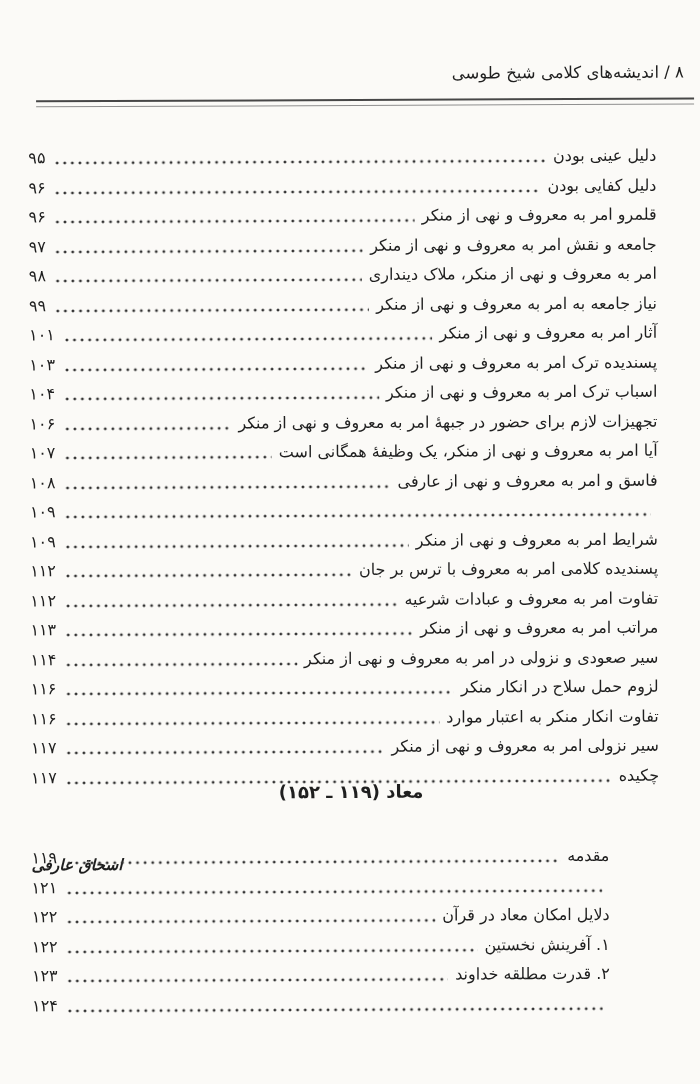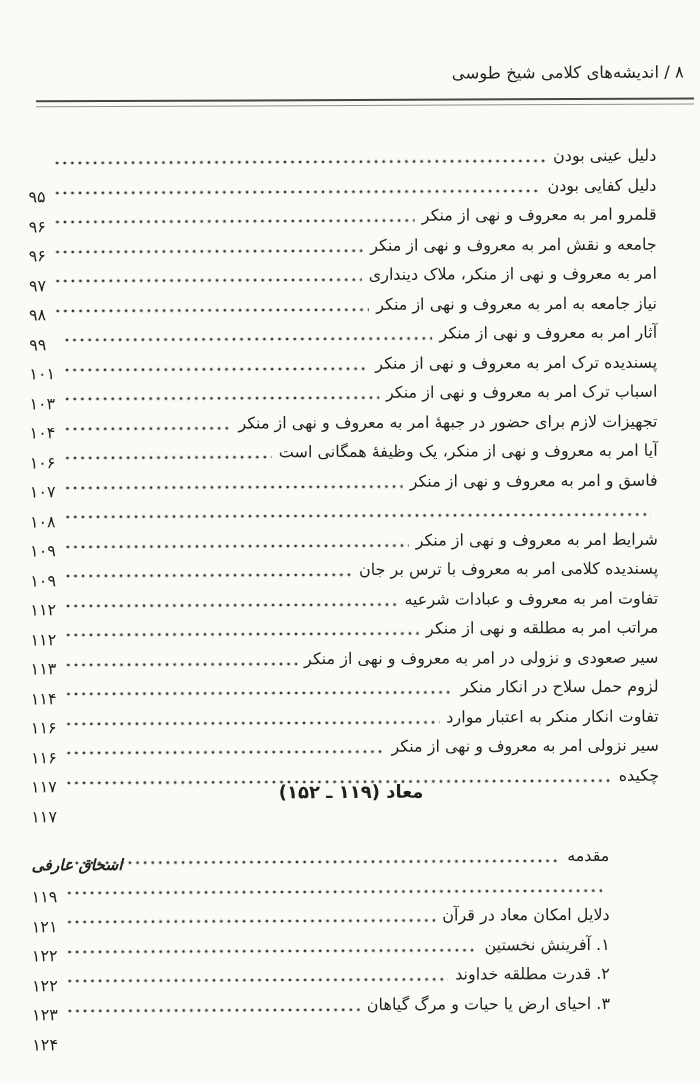--- a/index.html
+++ b/index.html
@@ -65,21 +65,20 @@
     margin-right: 7px;  
     margin-left: 8px;   
     background-image: radial-gradient(circle, #333333 1.15px, rgba(0,0,0,0) 1.7px);
     background-size: 7.6px 29.5px;
     background-repeat: repeat-x;
     background-position: 0 5px;
   }
   .toc-page {
     flex: 0 0 auto;
     white-space: nowrap;
-    margin-top: 39px;
   }
   
   .section-heading {
     position: absolute;
     top: 781px;
     left: 0;
     right: 0;
     text-align: center;
     direction: rtl;
     font-size: 18px;
@@ -156,21 +155,21 @@
     <span class="toc-title">تجهیزات لازم برای حضور در جبهۀ امر به معروف و نهی از منکر</span>
     <span class="dot-leader"></span>
     <span class="toc-page">۱۰۶</span>
   </div>
       <div class="toc-row">
     <span class="toc-title">آیا امر به معروف و نهی از منکر، یک وظیفۀ همگانی است</span>
     <span class="dot-leader"></span>
     <span class="toc-page">۱۰۷</span>
   </div>
       <div class="toc-row">
-    <span class="toc-title">فاسق و امر به معروف و نهی از منکر</span>
+    <span class="toc-title">فاسق و امر به معروف و نهی از عارفی</span>
     <span class="dot-leader"></span>
     <span class="toc-page">۱۰۸</span>
   </div>
       <div class="toc-row">
     <span class="dot-leader"></span>
     <span class="toc-page">۱۰۹</span>
   </div>
       <div class="toc-row">
     <span class="toc-title">شرایط امر به معروف و نهی از منکر</span>
     <span class="dot-leader"></span>
@@ -180,21 +179,21 @@
     <span class="toc-title">پسندیده کلامی امر به معروف با ترس بر جان</span>
     <span class="dot-leader"></span>
     <span class="toc-page">۱۱۲</span>
   </div>
       <div class="toc-row">
     <span class="toc-title">تفاوت امر به معروف و عبادات شرعیه</span>
     <span class="dot-leader"></span>
     <span class="toc-page">۱۱۲</span>
   </div>
       <div class="toc-row">
-    <span class="toc-title">مراتب امر به مطلقه و نهی از منکر</span>
+    <span class="toc-title">مراتب امر به معروف و نهی از منکر</span>
     <span class="dot-leader"></span>
     <span class="toc-page">۱۱۳</span>
   </div>
       <div class="toc-row">
     <span class="toc-title">سیر صعودی و نزولی در امر به معروف و نهی از منکر</span>
     <span class="dot-leader"></span>
     <span class="toc-page">۱۱۴</span>
   </div>
       <div class="toc-row">
     <span class="toc-title">لزوم حمل سلاح در انکار منکر</span>
@@ -241,19 +240,18 @@
     <span class="toc-title">۱. آفرینش نخستین</span>
     <span class="dot-leader"></span>
     <span class="toc-page">۱۲۲</span>
   </div>
       <div class="toc-row">
     <span class="toc-title">۲. قدرت مطلقه خداوند</span>
     <span class="dot-leader"></span>
     <span class="toc-page">۱۲۳</span>
   </div>
       <div class="toc-row">
-    <span class="toc-title">۳. احیای ارض یا حیات و مرگ گیاهان</span>
     <span class="dot-leader"></span>
     <span class="toc-page">۱۲۴</span>
   </div>
     </div>
 
 </div>
 
 </body></html>

